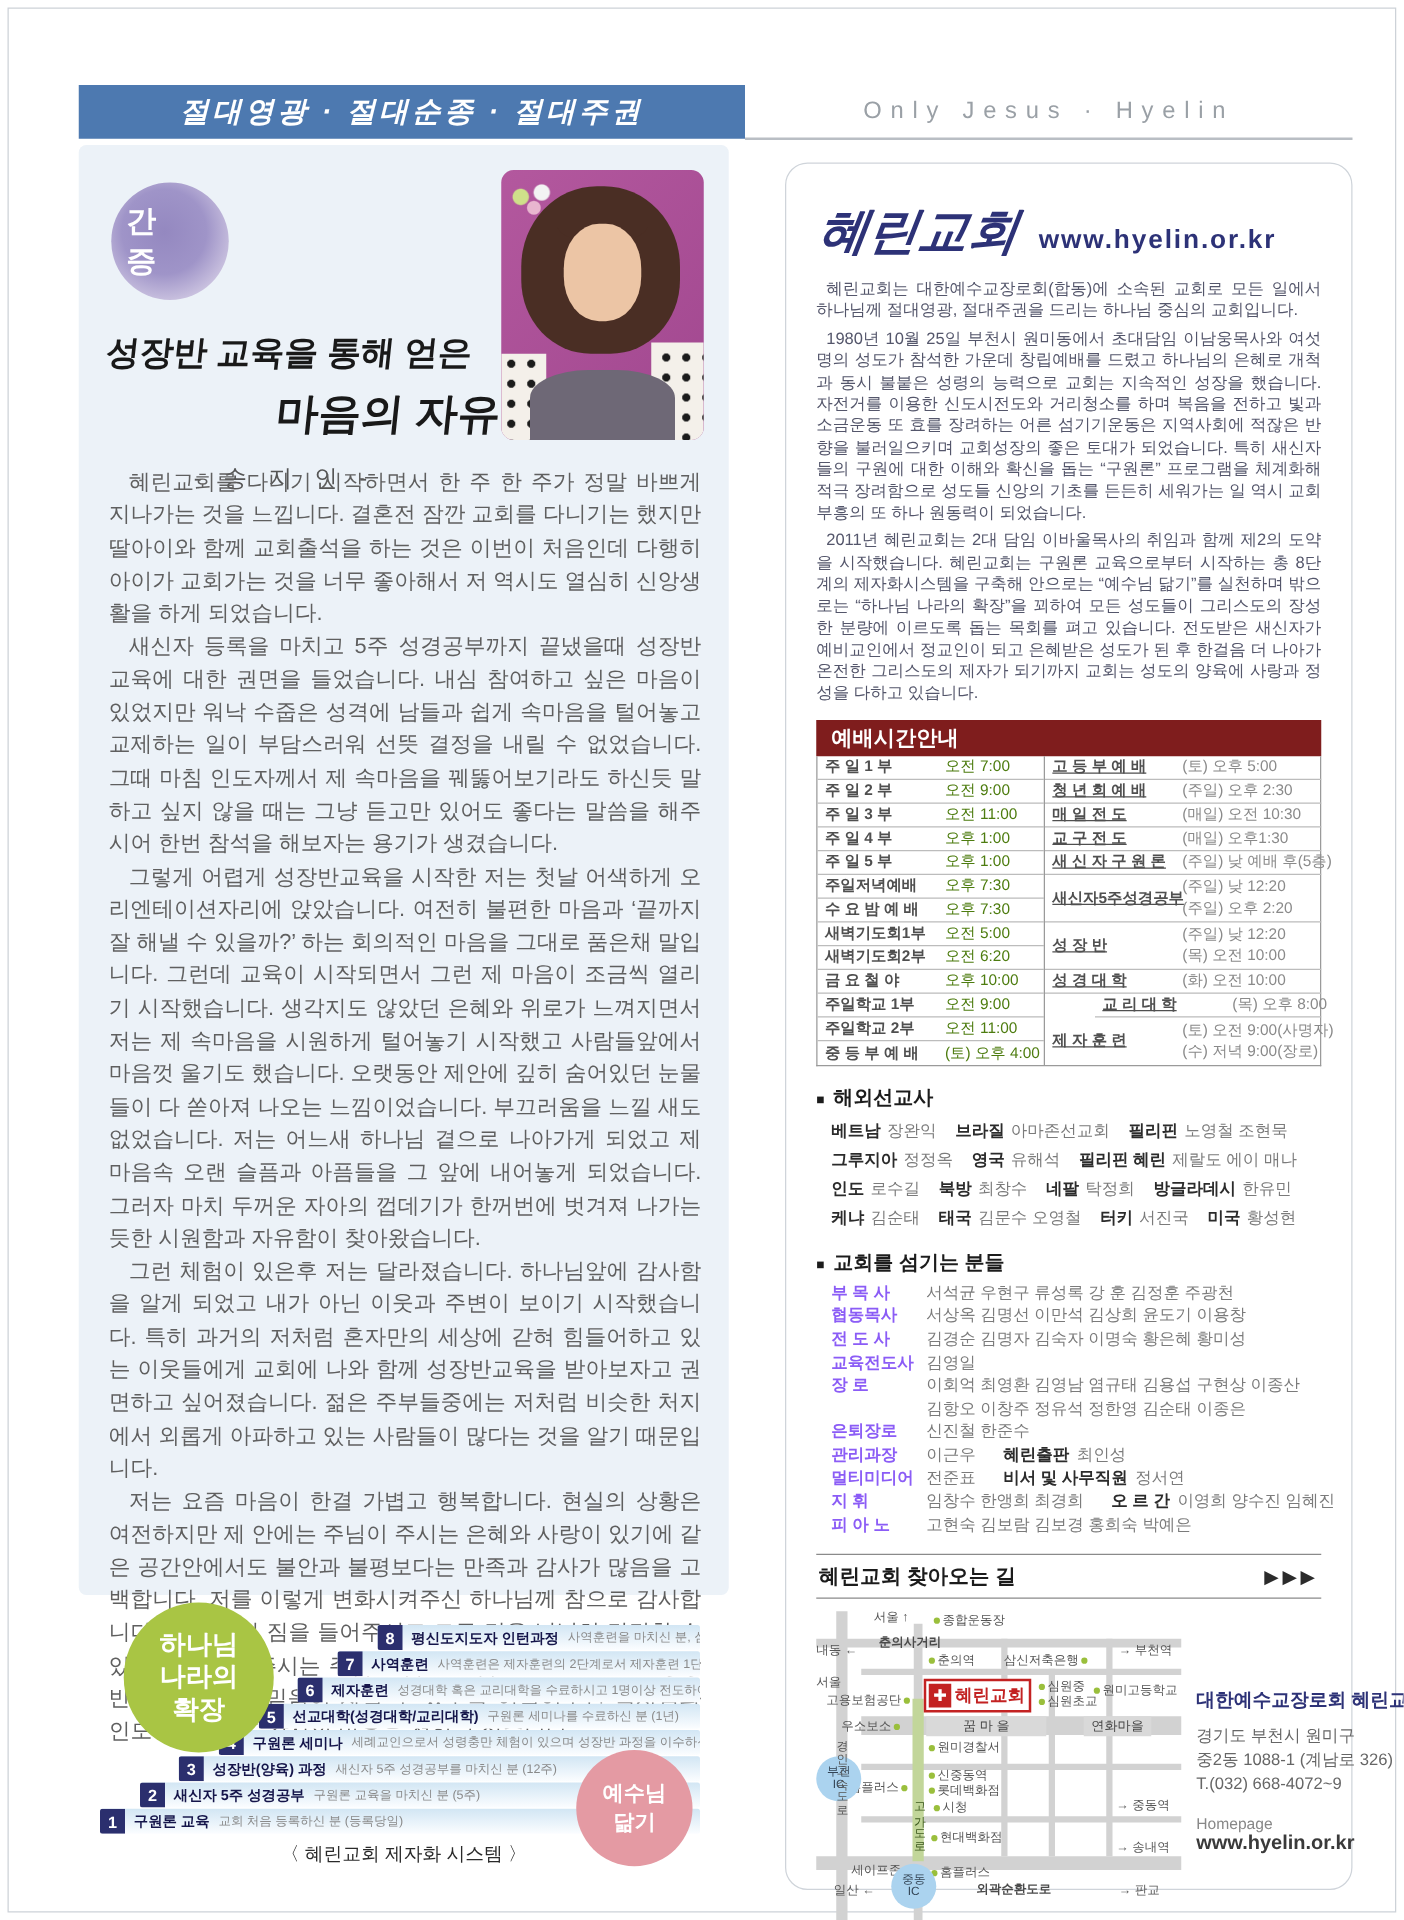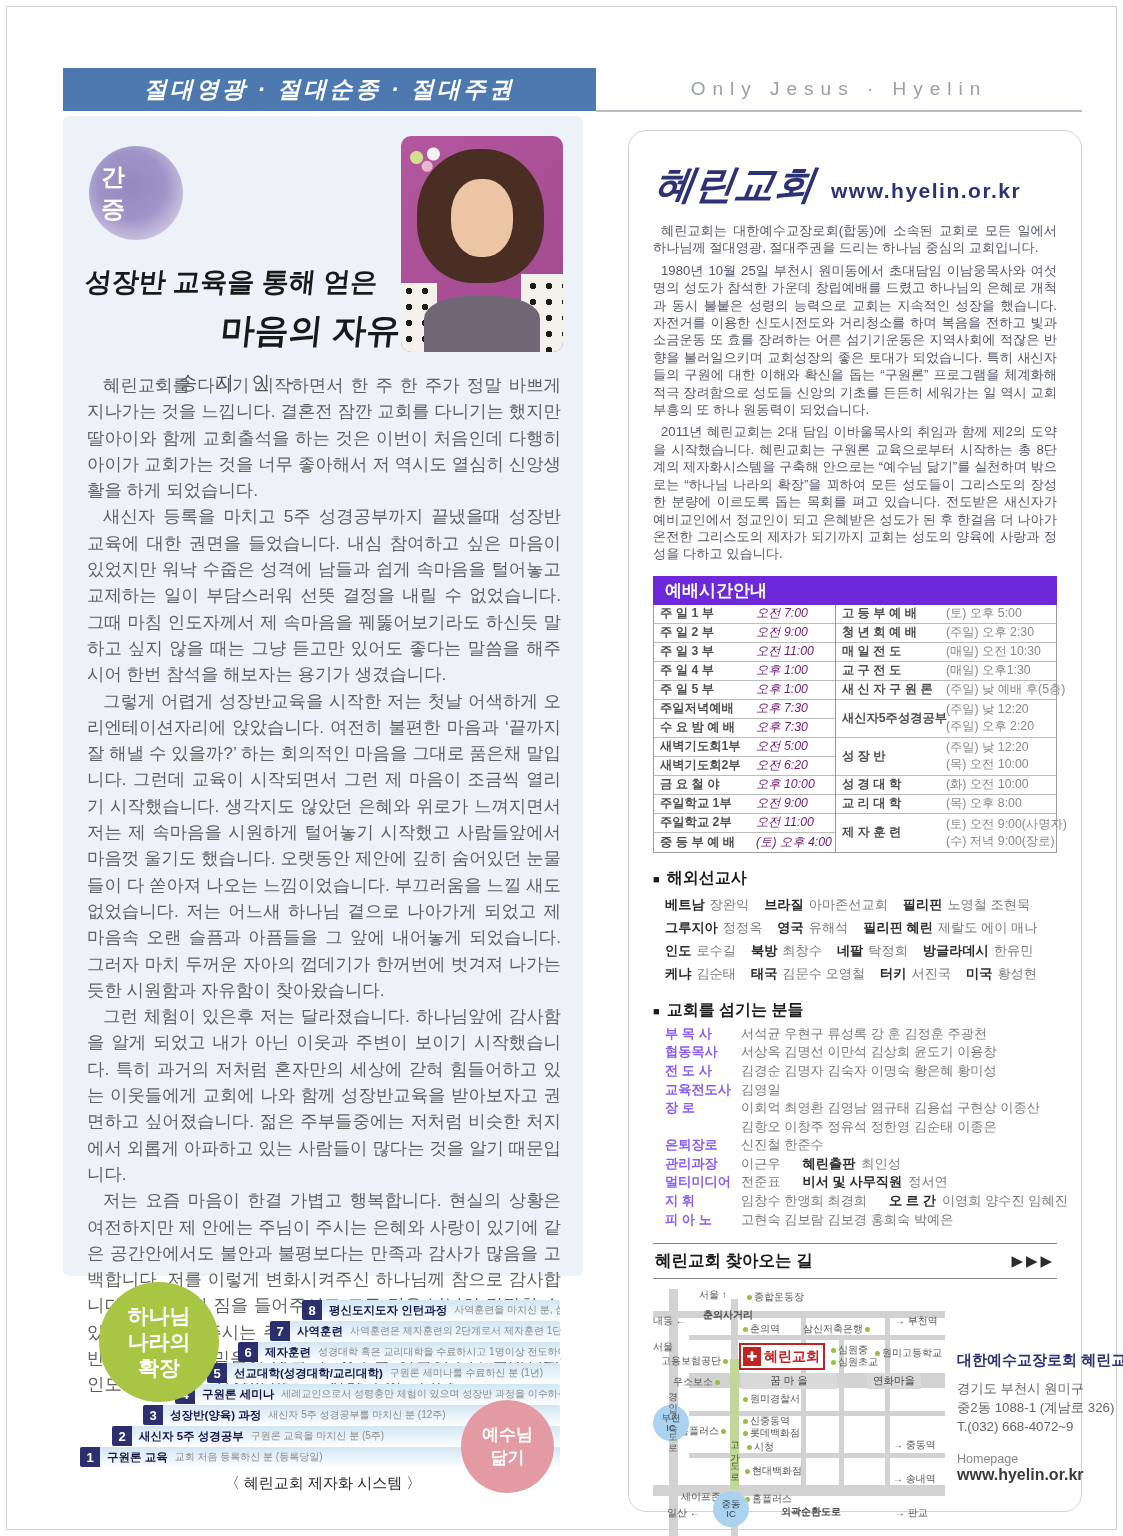--- a/index.html
+++ b/index.html
@@ -58,30 +58,30 @@
 
   
   .card{position:absolute;left:628px;top:130px;width:454px;height:1382px;border:1px solid #cfd4da;border-radius:18px;
         box-sizing:border-box;padding:22px 24px 0 24px;background:#fff;}
   .logo-row{display:flex;align-items:baseline;gap:16px;margin:4px 0 10px 2px;}
   .logo{font-size:40px;font-weight:bold;font-style:italic;color:#2d3277;transform:skewX(-8deg);}
   .site{font-size:21px;font-weight:bold;color:#2d3277;letter-spacing:1.5px;}
   .intro-p{margin:5px 0 0 0;font-size:13.2px;line-height:17.4px;color:#54566b;text-align:justify;text-indent:8px;}
 
   .wtable{margin-top:13px;}
-  .whead{background:#6d28d9;color:#fff;font-size:17px;font-weight:bold;padding:3px 12px;}
+  .whead{background:#7f1d1d;color:#fff;font-size:17px;font-weight:bold;padding:3px 12px;}
   .wbody{display:flex;border:1px solid #9a9a9a;border-top:none;font-size:12.3px;}
   .wl{width:45%;}
   .wr{width:55%;border-left:1px solid #9a9a9a;}
   .wrow{height:19px;display:flex;align-items:center;padding:0 6px;border-bottom:1px solid #bcbcbc;box-sizing:border-box;}
   .wl .wrow:last-child,.wr .wrow-r:last-child{border-bottom:none;}
   .wlabel{flex:none;width:96px;font-weight:bold;color:#4f4f4f;white-space:nowrap;}
-  .wtime{color:#701a75;white-space:nowrap;font-style:italic;}
+  .wtime{color:#4d7c0f;white-space:nowrap;}
   .wrow-r{display:flex;align-items:center;padding:0 6px;border-bottom:1px solid #bcbcbc;box-sizing:border-box;}
-  .wrow-r .wlabel{width:104px;}
+  .wrow-r .wlabel{width:104px;text-decoration:underline;}
   .wtimes div{line-height:17px;color:#8a8a8a;white-space:nowrap;}
 
   .sec-h{margin:15px 0 4px 0;font-size:16px;font-weight:bold;color:#1c1c1c;}
   .sec-h::before{content:"■";font-size:11px;margin-right:7px;color:#1c1c1c;}
   .mission-line{margin-left:12px;font-size:13.2px;line-height:23px;white-space:nowrap;}
   .mission-line .country{font-weight:bold;color:#2b2b2b;margin-right:5px;}
   .mission-line .names{color:#7b7b7b;margin-right:15px;}
   .staff-row{margin-left:12px;font-size:13.2px;line-height:18.6px;white-space:nowrap;}
   .staff-row .role{display:inline-block;width:76px;font-weight:bold;color:#8b5cf6;}
   .staff-row .names{color:#7b7b7b;}
@@ -323,21 +323,21 @@
                 <div>(주일) 낮 12:20</div>
                 <div>(목) 오전 10:00</div>
               </div>
             </div>
             <div class="wrow-r" style="height: 19px;">
               <span class="wlabel">성 경 대 학</span>
               <div class="wtimes">
                 <div>(화) 오전 10:00</div>
               </div>
             </div>
-            <div class="wrow-r" style="height: 19px;">
+            <div class="wrow-r" style="height: 19px; margin-left: 40px;">
               <span class="wlabel">교 리 대 학</span>
               <div class="wtimes">
                 <div>(목) 오후 8:00</div>
               </div>
             </div>
             <div class="wrow-r" style="height: 38px;">
               <span class="wlabel">제 자 훈 련</span>
               <div class="wtimes">
                 <div>(토) 오전 9:00(사명자)</div>
                 <div>(수) 저녁 9:00(장로)</div>

